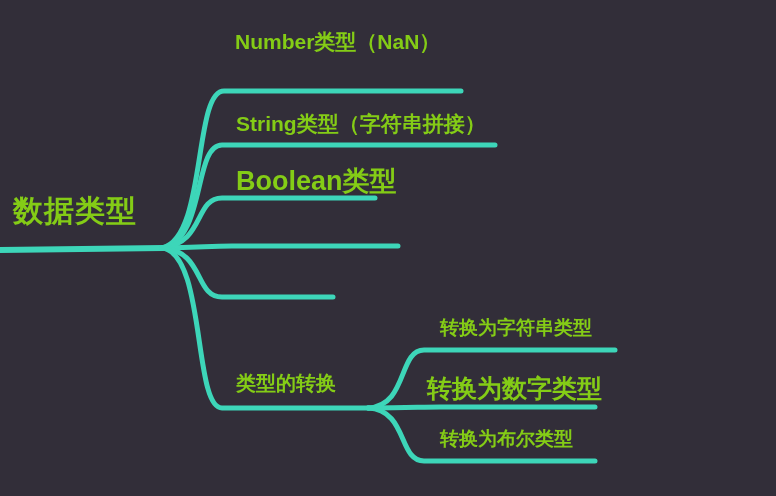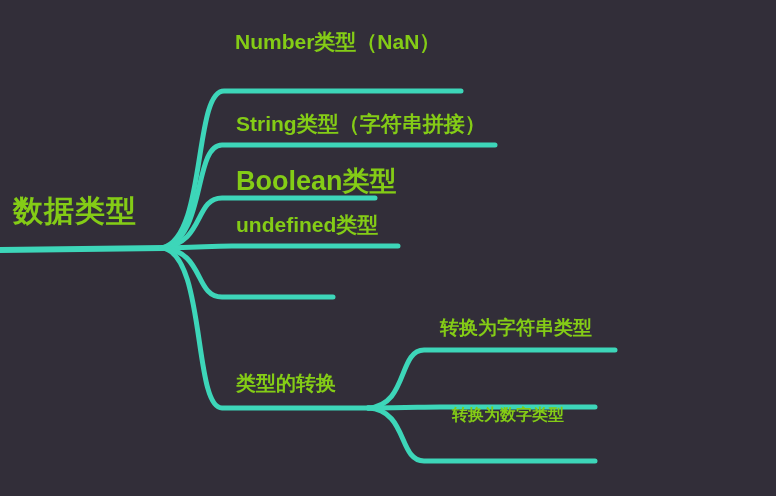--- a/index.html
+++ b/index.html
@@ -22,21 +22,21 @@
     cursor:default;
   }
   .topic.root{left:13px;top:194px;font-size:30px;letter-spacing:1px;}
   .topic.t-number   {left:235px;top:30px; font-size:21px;}
   .topic.t-string   {left:236px;top:112px;font-size:21px;}
   .topic.t-boolean  {left:236px;top:166px;font-size:27px;text-align:center;}
   .topic.t-undefined{left:236px;top:213px;font-size:21px;}
   .topic.t-null     {left:236px;top:263px;font-size:21px;}
   .topic.t-convert  {left:236px;top:372px;font-size:20px;text-align:right;}
   .topic.t-c1{left:440px;top:317px;font-size:19px;text-align:right;}
-  .topic.t-c2{left:452px;top:374px;font-size:16px;margin-top:32px;}
+  .topic.t-c2{left:427px;top:374px;font-size:25px;}
   .topic.t-c3{left:440px;top:428px;font-size:19px;}
 </style>
 </head>
 <body>
 
 <div class="canvas">
 
   <svg class="branches" width="776" height="496" viewBox="0 0 776 496" aria-hidden="true">
 
     <path class="branch root-line" d="M 0 250 L 163 248"></path>
@@ -51,19 +51,19 @@
     <path class="branch" d="M 368 408 C 408 406 398 350 424 350 L 615 350"></path>
     <path class="branch" d="M 368 408 C 410 408 420 407 440 407 L 595 407"></path>
     <path class="branch" d="M 368 408 C 408 410 398 461 424 461 L 595 461"></path>
   </svg>
 
   <div class="topic root">数据类型</div>
 
   <div class="topic t-number">Number类型（NaN）</div>
   <div class="topic t-string">String类型（字符串拼接）</div>
   <div class="topic t-boolean">Boolean类型</div>
-  <div class="topic t-undefined">undefined类型</div>
   <div class="topic t-convert">类型的转换</div>
 
   <div class="topic t-c1">转换为字符串类型</div>
   <div class="topic t-c2">转换为数字类型</div>
+  <div class="topic t-c3">转换为布尔类型</div>
 
 </div>
 
 </body></html>

